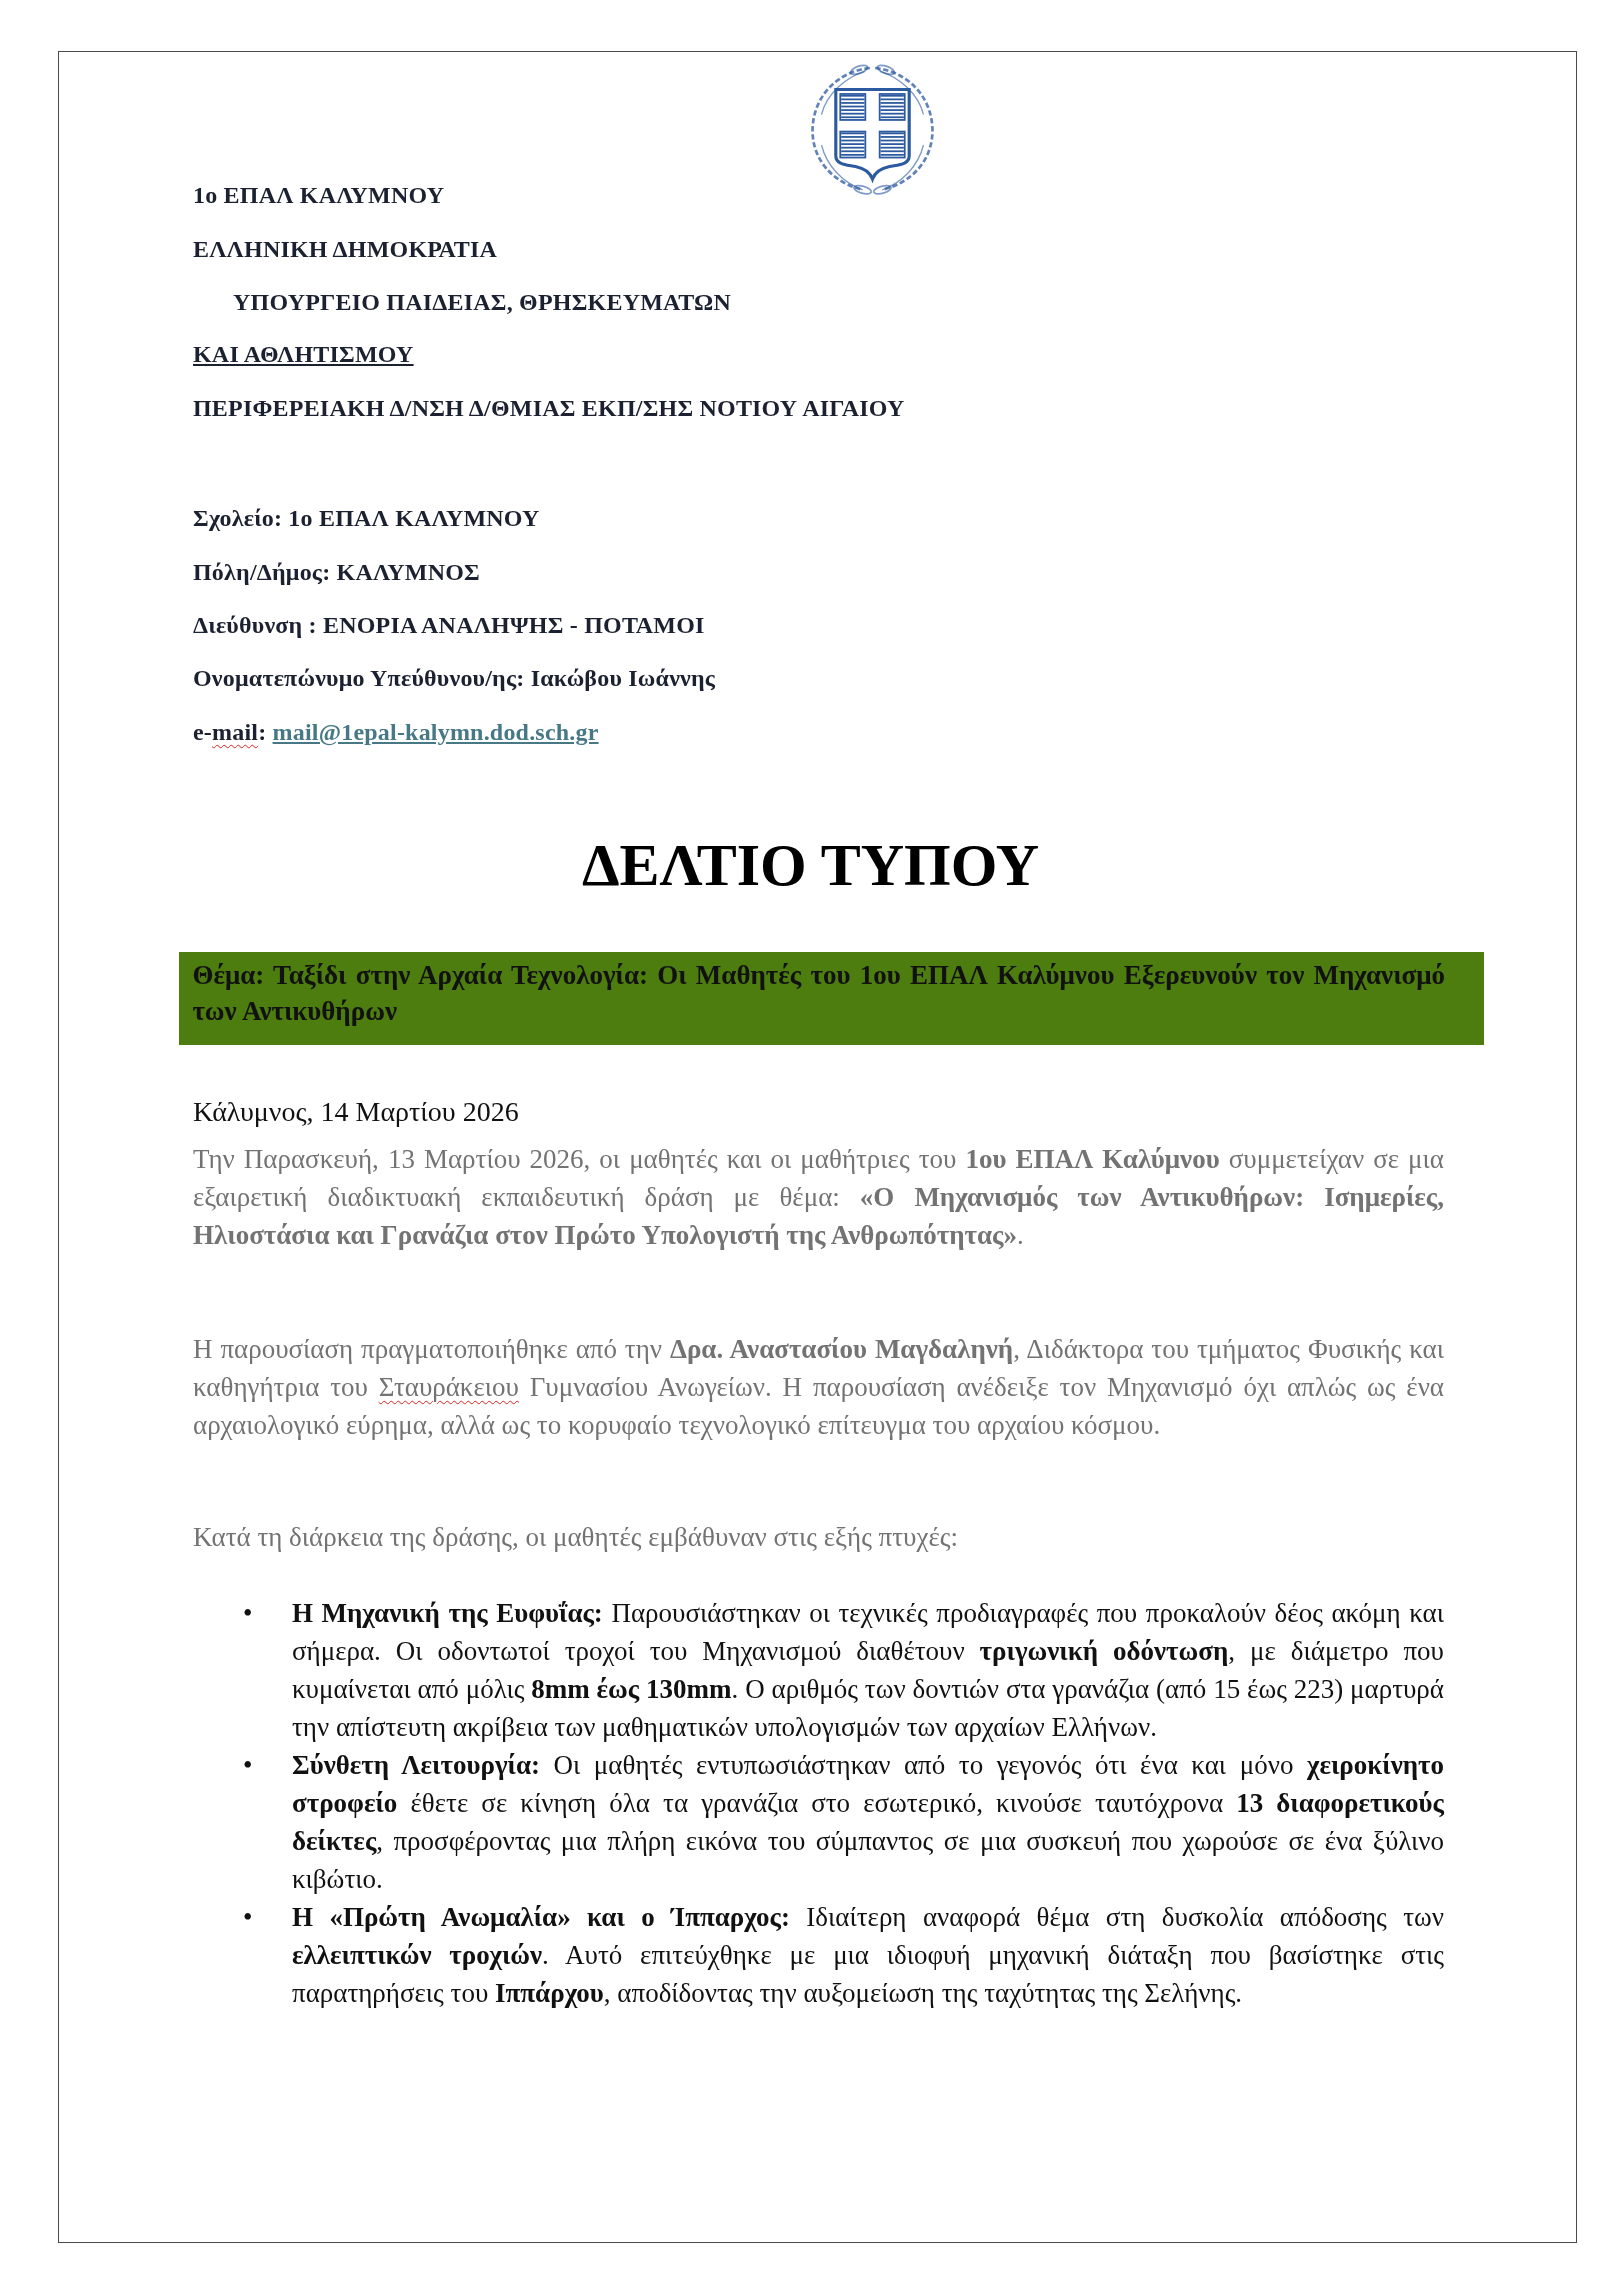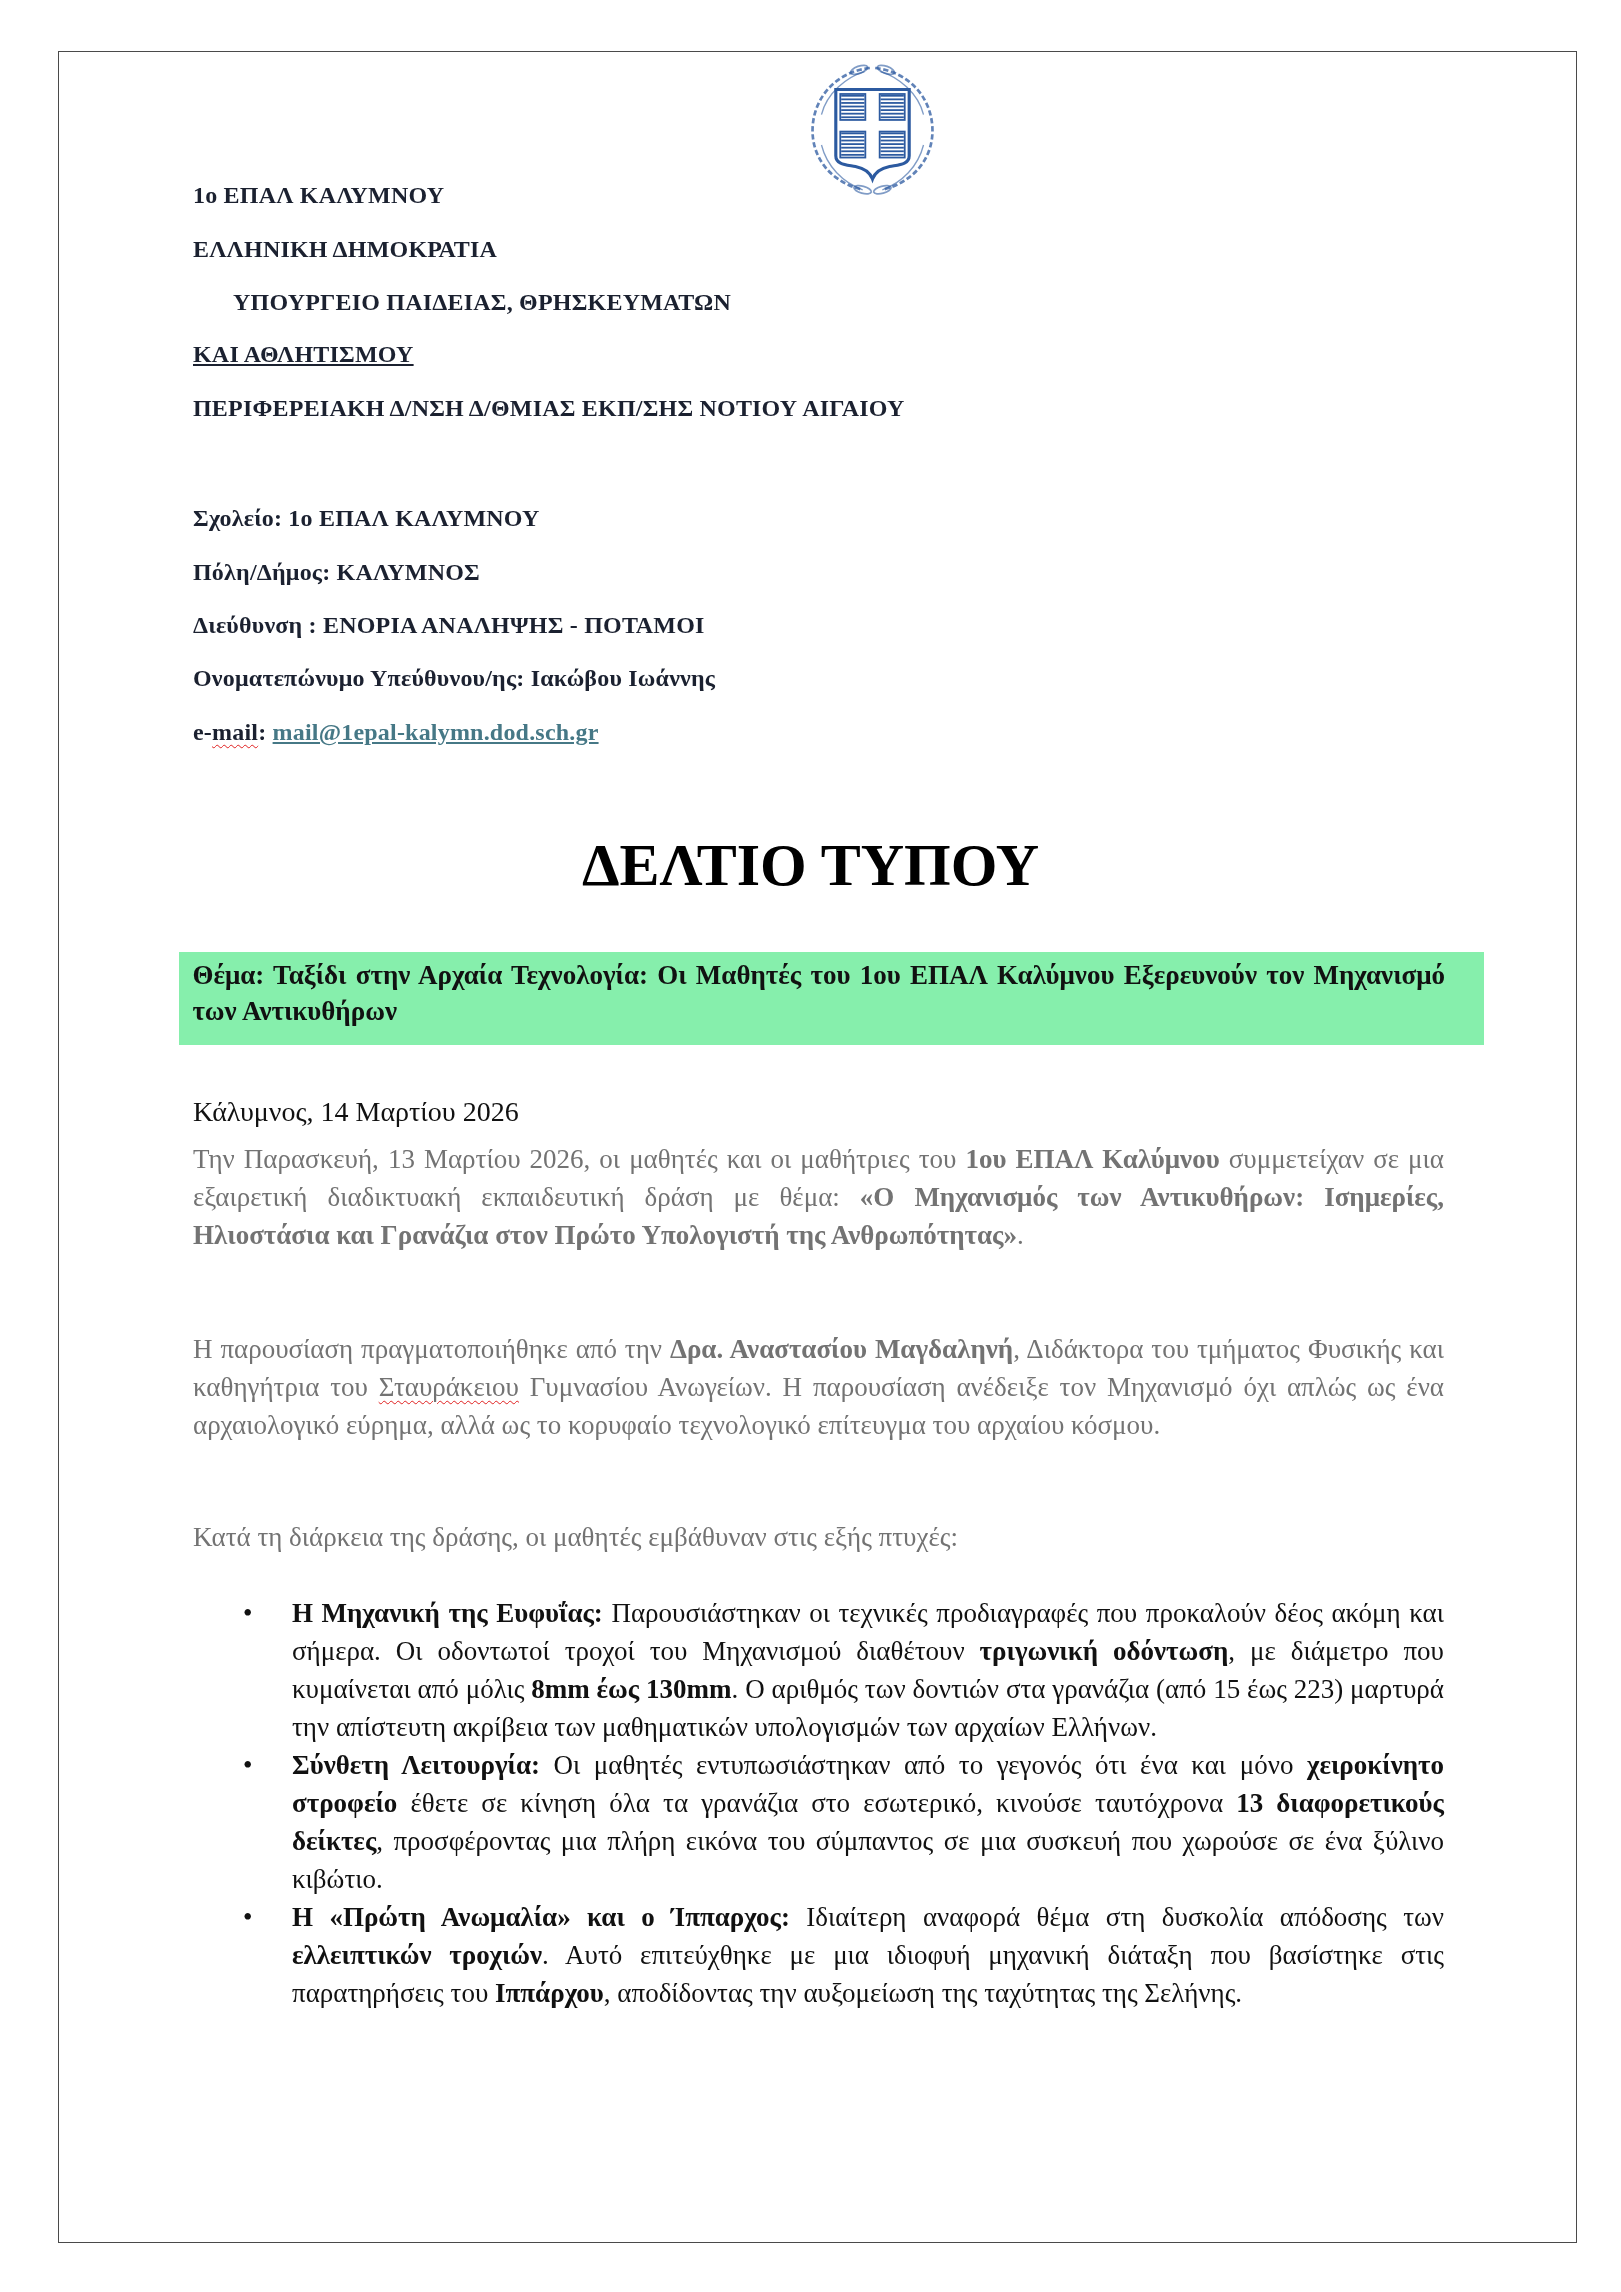--- a/index.html
+++ b/index.html
@@ -18,21 +18,21 @@
   }
   .hdr a { color: #467886; text-decoration: underline; }
   .squiggle { text-decoration: underline wavy #e02020; text-decoration-thickness: 0.9px; text-underline-offset: 3.6px; }
   .title {
     position: absolute; left: 0; width: 1621px; top: 831px; text-align: center;
     font-family: Liberation Serif, serif; font-weight: bold;
     font-size: 60px; color: #000000; letter-spacing: 0px;
   }
   .subject-box {
     position: absolute; left: 179px; top: 952px; width: 1305px; height: 93px;
-    background: #86efac;
+    background: #4d7c0f;
   }
   .subject-text {
     position: absolute; left: 13.4px; right: 39px; top: 5.4px;
     font-family: "Liberation Serif", serif; font-weight: bold; font-size: 27px;
     line-height: 36px; color: #111111; text-align: justify; text-align-last: left;
   }
   .date {
     position: absolute; left: 193px; top: 1064px;
     font-family: "Liberation Serif", serif; font-weight: normal; font-size: 28px; color: #111; margin-top: 32px;
   }

